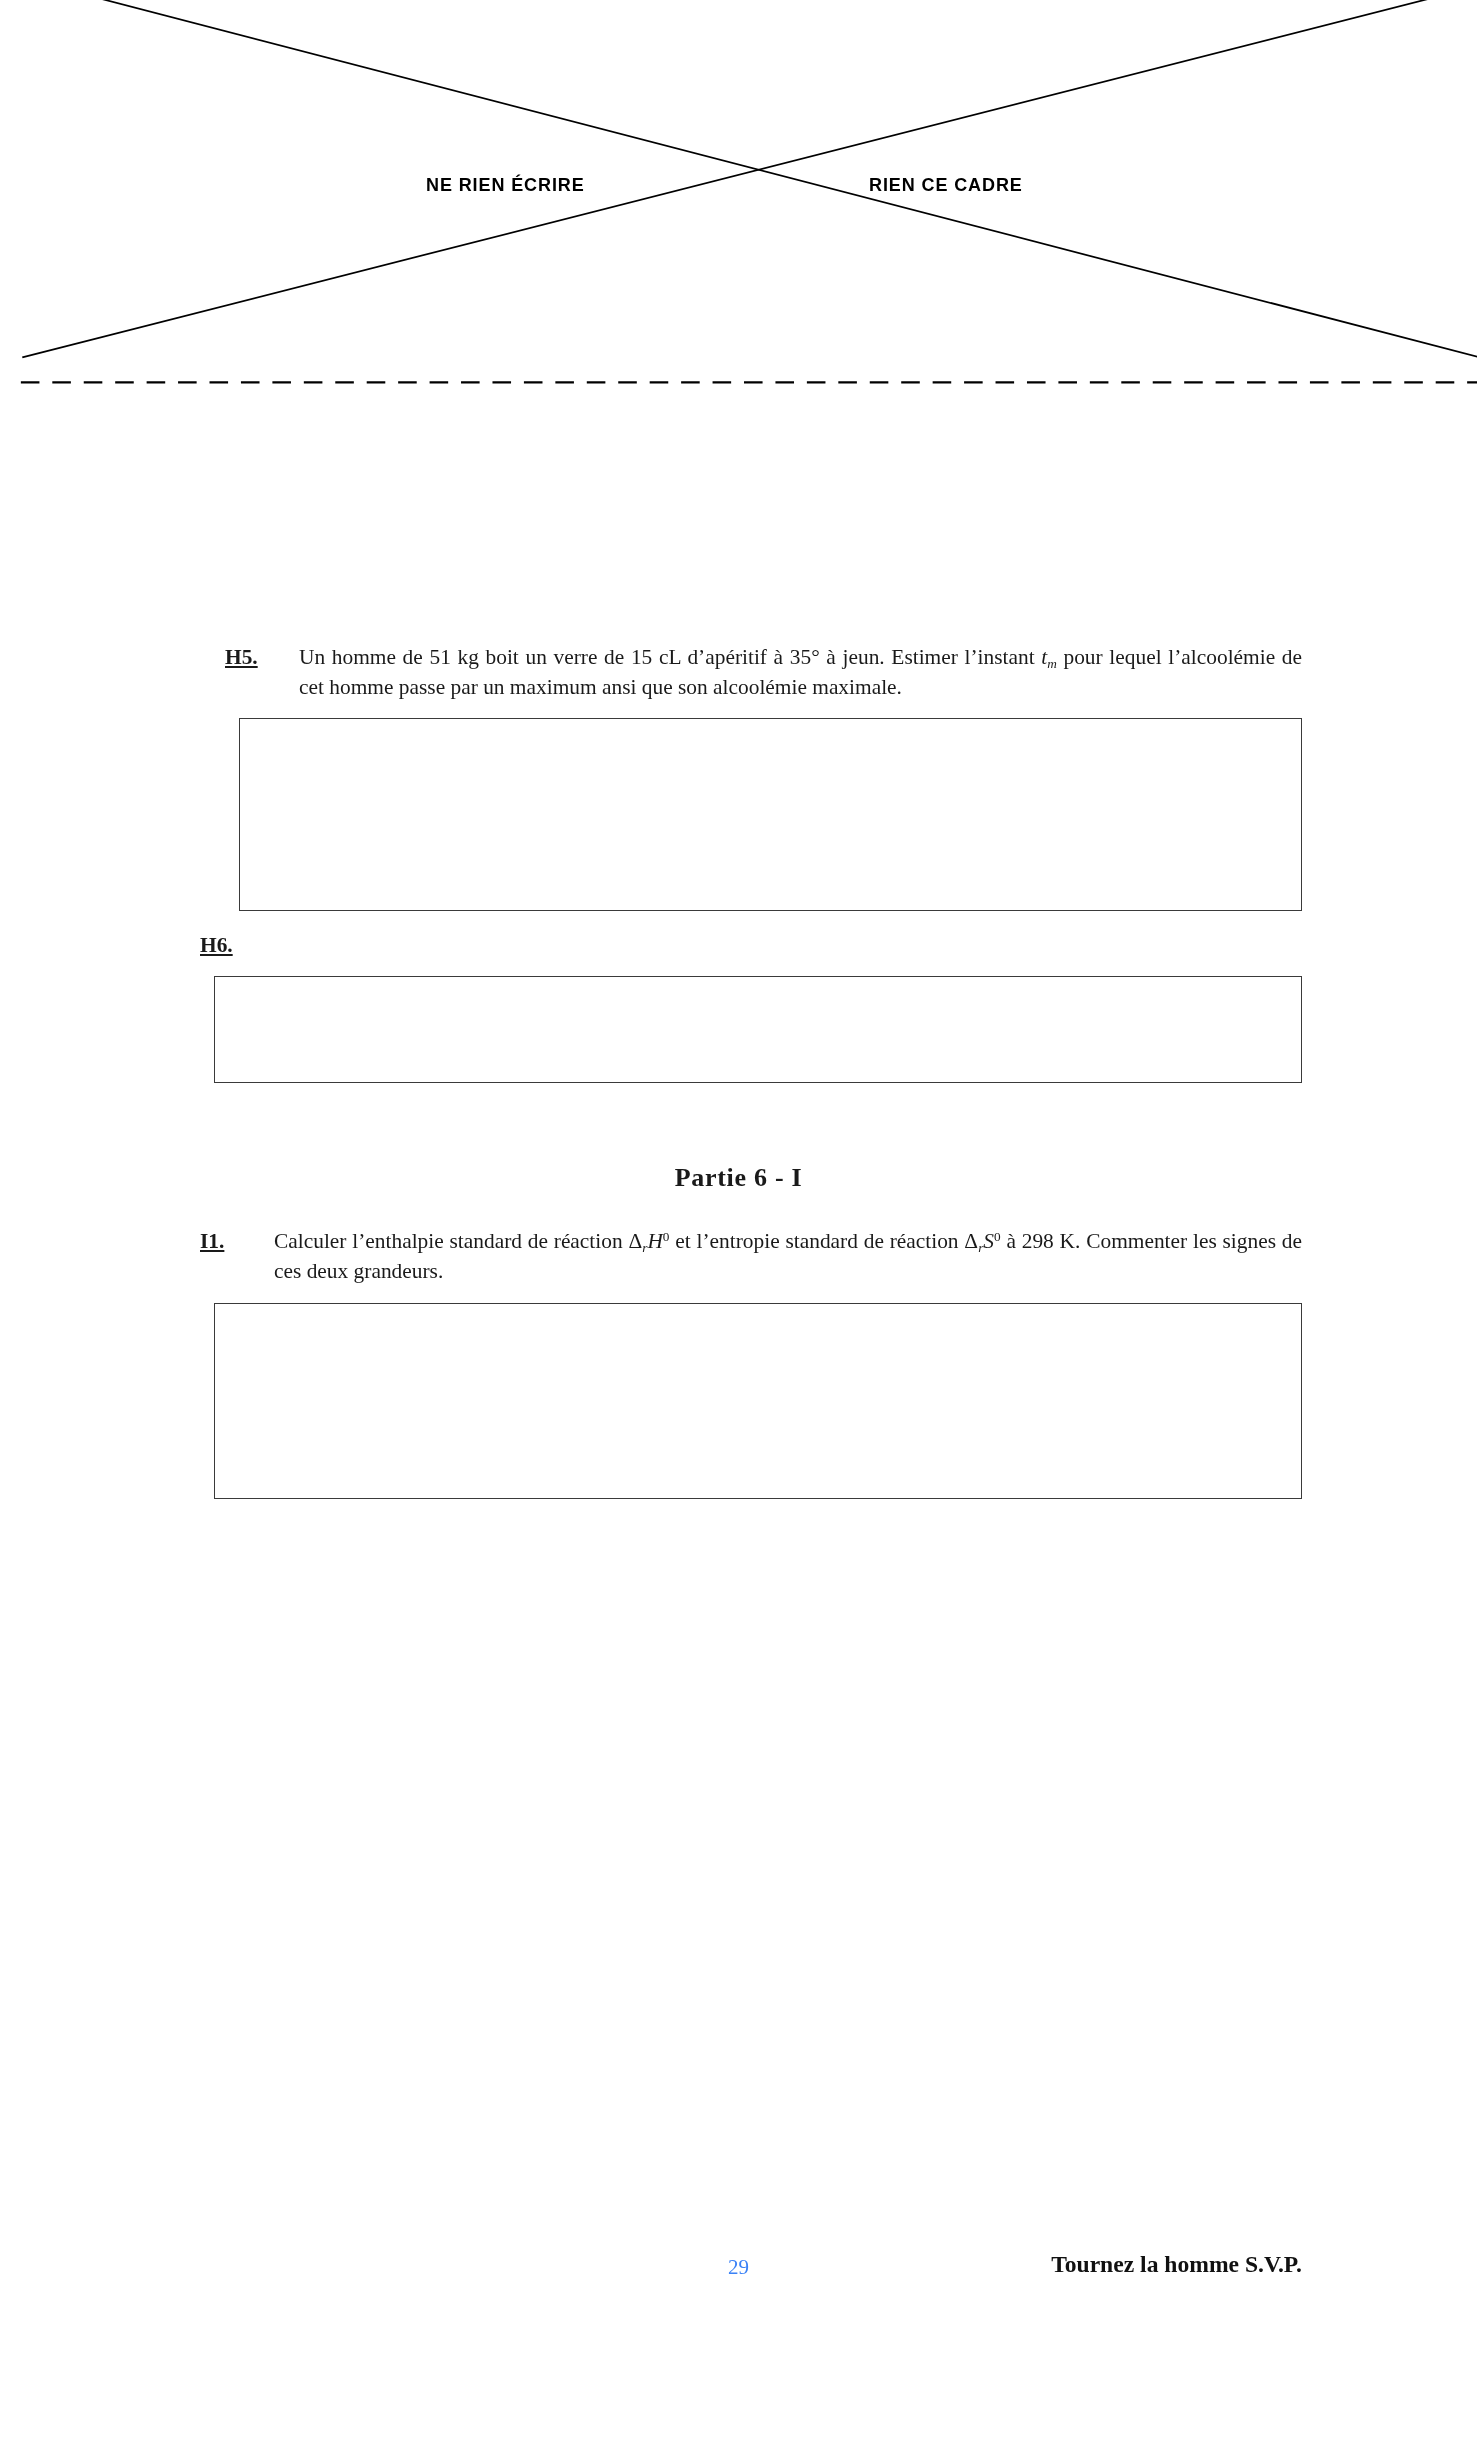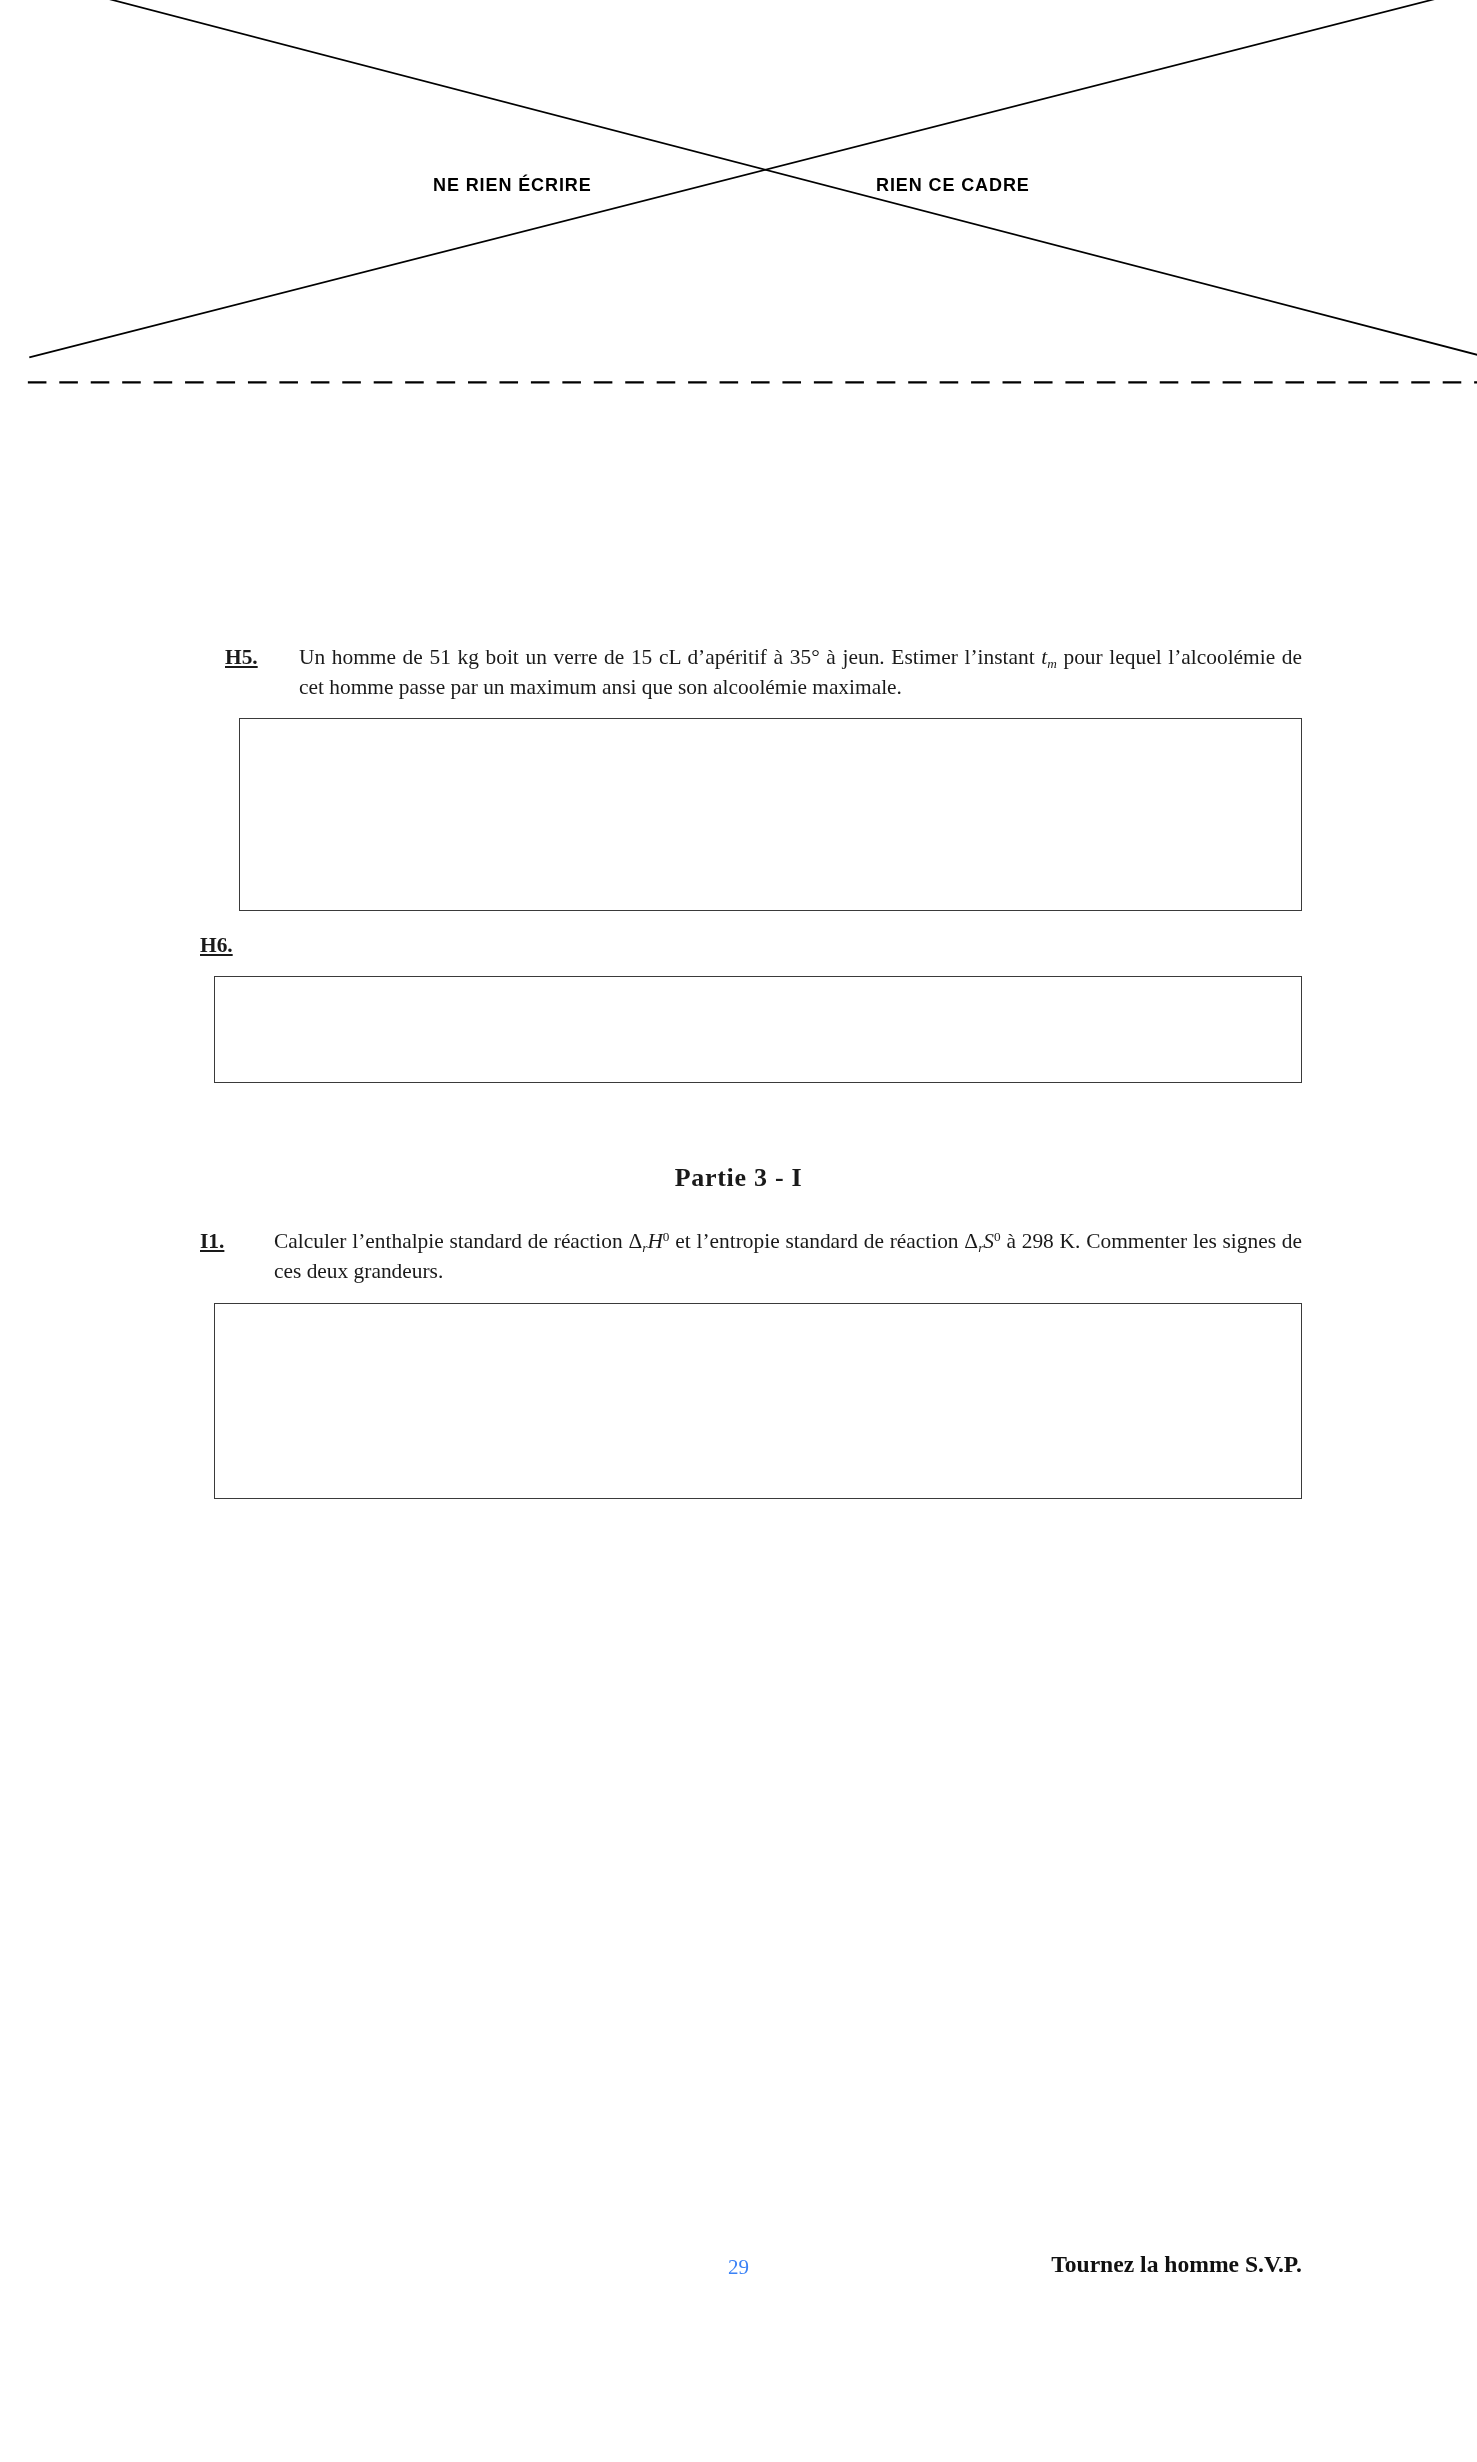--- a/index.html
+++ b/index.html
@@ -12,21 +12,21 @@
     height: 2462px;
     position: relative;
     font-family: "Liberation Serif", serif;
     color: #000000;
     overflow: hidden;
   }
 
   
   #cross-zone {
     position: absolute;
-    left: 15px;
+    left: 8px;
     top: 0;
     width: 1392px;
     height: 386px;
   }
   #cross-zone svg {
     position: absolute;
     left: 0;
     top: 0;
     display: block;
   }
@@ -159,21 +159,21 @@
     <div class="answer-box" style="height:193px; margin-top:15.7px;"></div>
   </div>
 
   <div class="question-block" style="margin-top:20px;">
     <div class="q-row">
       <div class="q-tag">H6.</div>
     </div>
     <div class="answer-box" style="height:107px; margin-top:15.7px;"></div>
   </div>
 
-  <div class="part-title" style="margin-top:80px;">Partie 3 - I</div>
+  <div class="part-title" style="margin-top:80px;">Partie 6 - I</div>
 
   <div class="question-block" style="margin-top:34px;">
     <div class="q-row">
       <div class="q-tag">I1.</div>
       <div class="q-text">Calculer l’enthalpie standard de réaction <span class="nb"><span class="mup">Δ</span><sub class="msub">r</sub><span class="mi">H</span><sup class="msup">0</sup></span> et l’entropie standard de réaction <span class="nb"><span class="mup">Δ</span><sub class="msub">r</sub><span class="mi">S</span><sup class="msup">0</sup></span> à 298 K. Commenter les signes de ces deux grandeurs.</div>
     </div>
     <div class="answer-box" style="height:196px; margin-top:15.7px;"></div>
   </div>
 
 </div>

